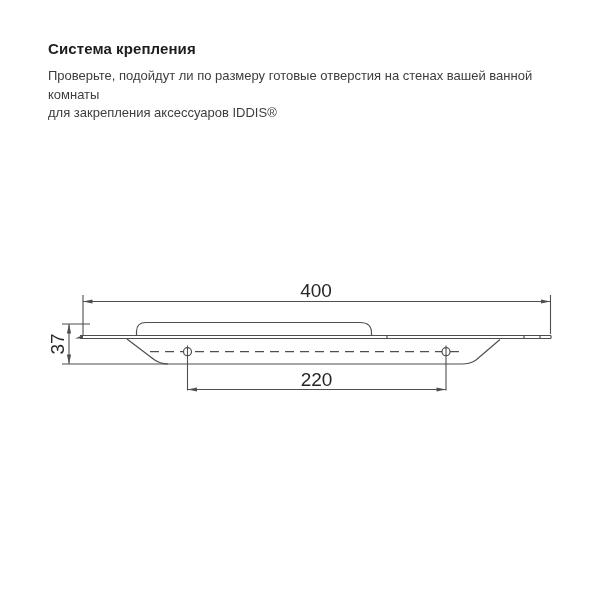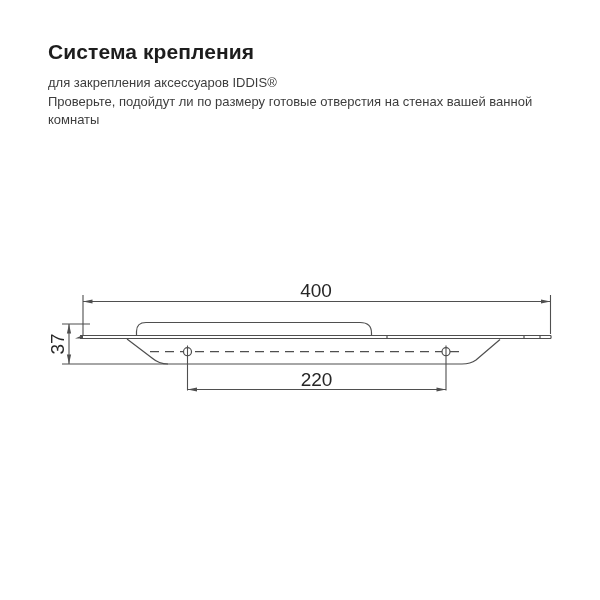--- a/index.html
+++ b/index.html
@@ -14,21 +14,21 @@
     width: 600px; height: 600px;
     background: #ffffff;
   }
   .header {
     position: absolute;
     left: 48px; top: 40px;
     width: 510px;
   }
   .title {
     margin: 0 0 10px 0;
-    font-size: 21px;
+    font-size: 15px;
     font-weight: bold;
     color: #1d1d1d;
     letter-spacing: 0.1px;
   }
   .desc-line {
     font-size: 13px;
     line-height: 18.5px;
     color: #3d3d3d;
   }
   svg.diagram {
@@ -42,22 +42,22 @@
   }
 </style>
 </head>
 <body>
 
 <div class="page">
 
   <div class="header">
     <h1 class="title">Система крепления</h1>
     <div class="desc">
+      <div class="desc-line">Проверьте, подойдут ли по размеру готовые отверстия на стенах вашей ванной комнаты</div>
       <div class="desc-line">для закрепления аксессуаров IDDIS®</div>
-      <div class="desc-line">Проверьте, подойдут ли по размеру готовые отверстия на стенах вашей ванной комнаты</div>
     </div>
   </div>
 
   <svg class="diagram" width="600" height="600" viewBox="0 0 600 600">
 
     <g stroke="#4f4f4f" stroke-width="1.2" fill="none">
 
       <path d="M80,335.5 H551 M80,338.5 H551 M551,335.5 V338.5"></path>
 
       <path d="M387,335.5 V338.5 M524,335.5 V338.5 M540,335.5 V338.5"></path>

